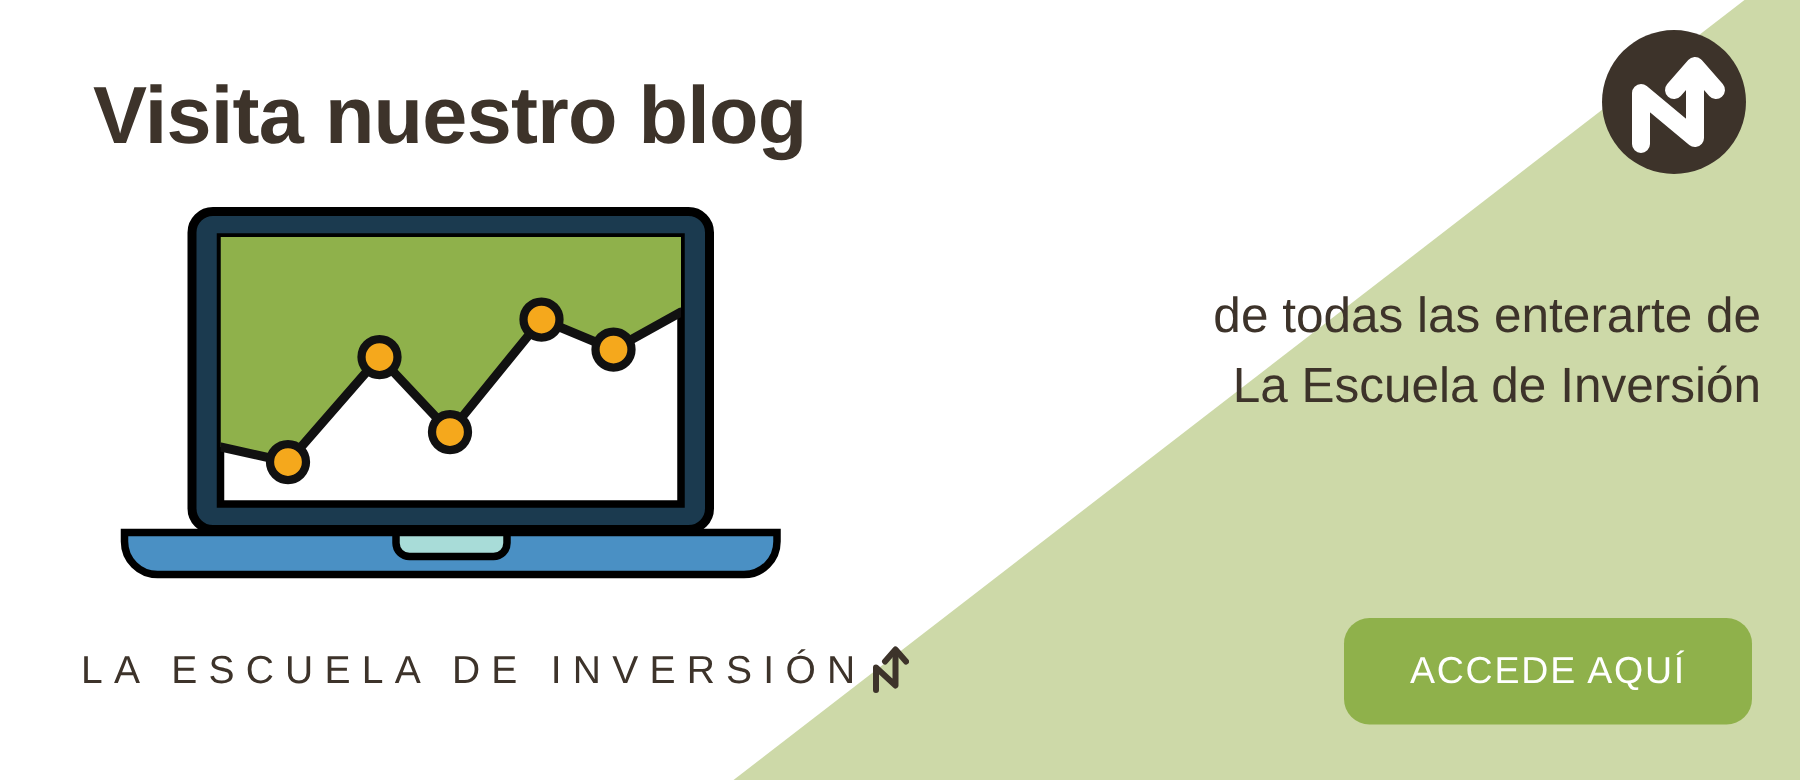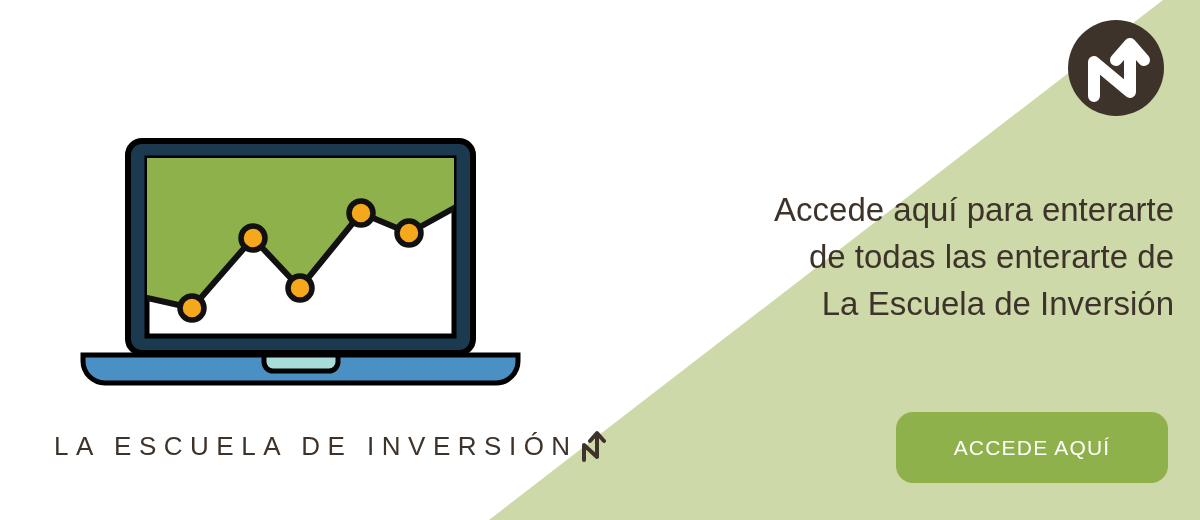--- a/index.html
+++ b/index.html
@@ -54,21 +54,21 @@
   #cta-button {
     position: absolute;
     left: 896px;
     top: 412px;
     width: 272px;
     height: 71px;
     background: #8fb14b;
     border-radius: 17px;
     border: none;
     color: #ffffff;
-    font-size: 21px;
+    font-size: 25px;
     font-family: "Liberation Sans", sans-serif;
     letter-spacing: 1.2px;
     cursor: pointer;
     padding: 16px;
     display: flex;
     align-items: center;
     justify-content: center;
   }
 
   
@@ -112,20 +112,21 @@
 </style>
 </head>
 <body>
 
 <div id="banner">
 
   <svg id="diagonal-wedge" viewBox="0 0 1200 520" preserveAspectRatio="none" aria-hidden="true">
     <polygon points="1163,0 1200,0 1200,520 489,520" fill="#cdd9a8"></polygon>
   </svg>
 
+  <div id="headline">Visita nuestro blog</div>
 
   <svg id="laptop-illustration" viewBox="0 0 460 250" aria-hidden="true">
 
     <rect x="50" y="3" width="345" height="212" rx="14" ry="14" fill="#1b3a4f" stroke="#000000" stroke-width="6"></rect>
 
     <g>
       <clipPath id="screen-clip">
         <rect x="69" y="20" width="307" height="178"></rect>
       </clipPath>
       <rect x="69" y="20" width="307" height="178" fill="#ffffff" stroke="#000000" stroke-width="5"></rect>
@@ -142,21 +143,20 @@
         <circle cx="331" cy="95" r="12" fill="#f5a81c" stroke="#111111" stroke-width="5.5"></circle>
       </g>
     </g>
 
     <path d="M5 217 H440 V223 A22 22 0 0 1 418 245 H27 A22 22 0 0 1 5 223 Z" fill="#4a90c4" stroke="#000000" stroke-width="5"></path>
 
     <path d="M186 217 H260 V224 A9 9 0 0 1 251 233 H195 A9 9 0 0 1 186 224 Z" fill="#a8dcd8" stroke="#000000" stroke-width="5"></path>
   </svg>
 
   <div id="right-copy">
-    <div>Accede aquí para enterarte</div>
     <div>de todas las enterarte de</div>
     <div>La Escuela de Inversión</div>
   </div>
 
   <button id="cta-button">ACCEDE AQUÍ</button>
 
   <svg id="badge-logo" viewBox="0 0 96 96" aria-hidden="true">
     <circle cx="48" cy="48" r="48" fill="#3d332a"></circle>
     <path d="M26 76 V42 L62 72 V30" fill="none" stroke="#ffffff" stroke-width="12" stroke-linejoin="round" stroke-linecap="round"></path>
     <path d="M48 40 L62 24 L76 40" fill="none" stroke="#ffffff" stroke-width="12" stroke-linejoin="round" stroke-linecap="round"></path>

